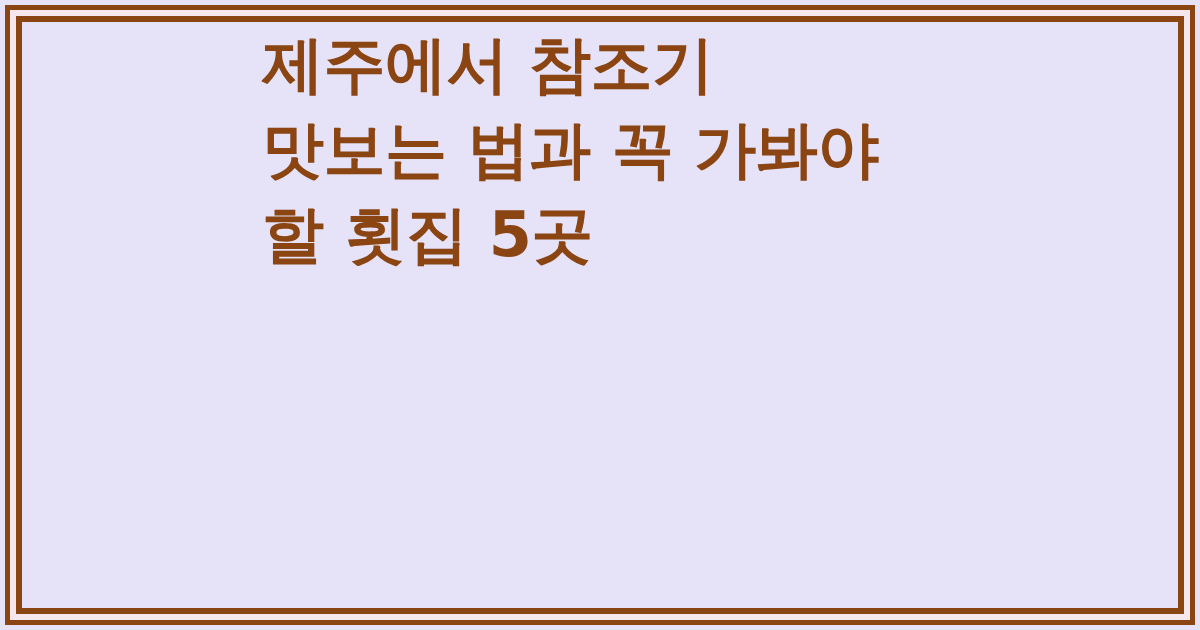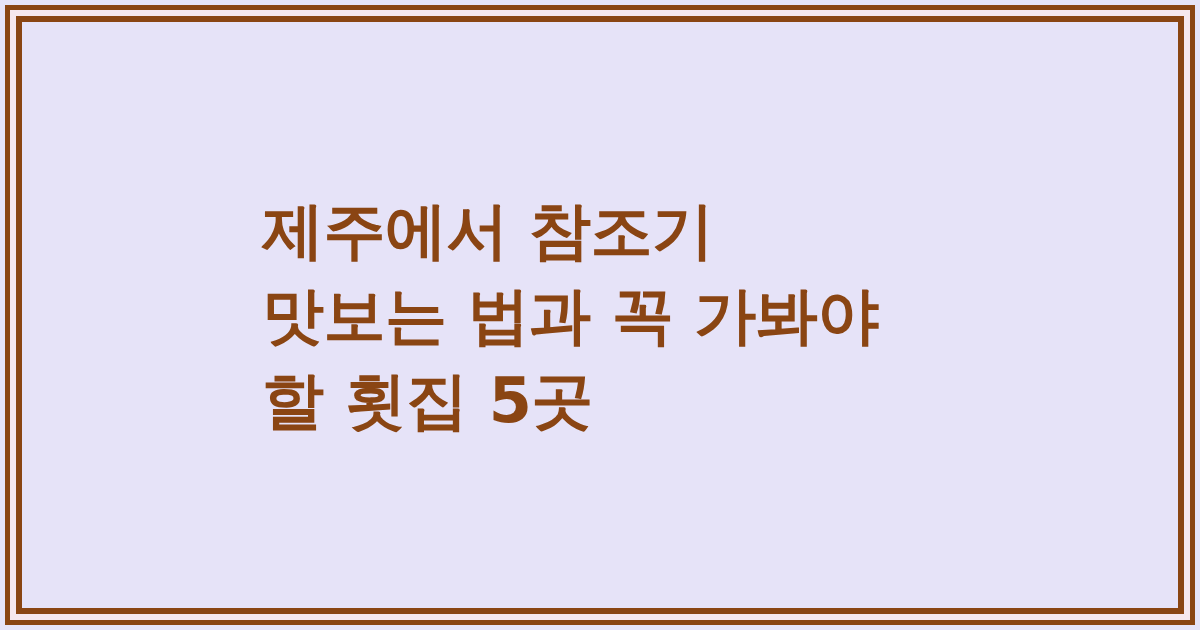--- a/index.html
+++ b/index.html
@@ -53,21 +53,21 @@
   
   .content {
     position: absolute;
     top: 22px;
     left: 22px;
     right: 22px;
     bottom: 22px;
     background: #e6e3f8;
     display: flex;
     flex-direction: column;
-    justify-content: center;
+    justify-content: flex-start;
     align-items: flex-start;
     padding: 0 0 0 240px;
     box-sizing: border-box;
   }
 
   .title {
     margin: 0;
     color: #8a4513;
     font-family: "DejaVu Sans", "Liberation Sans", sans-serif;
     font-weight: 700;

